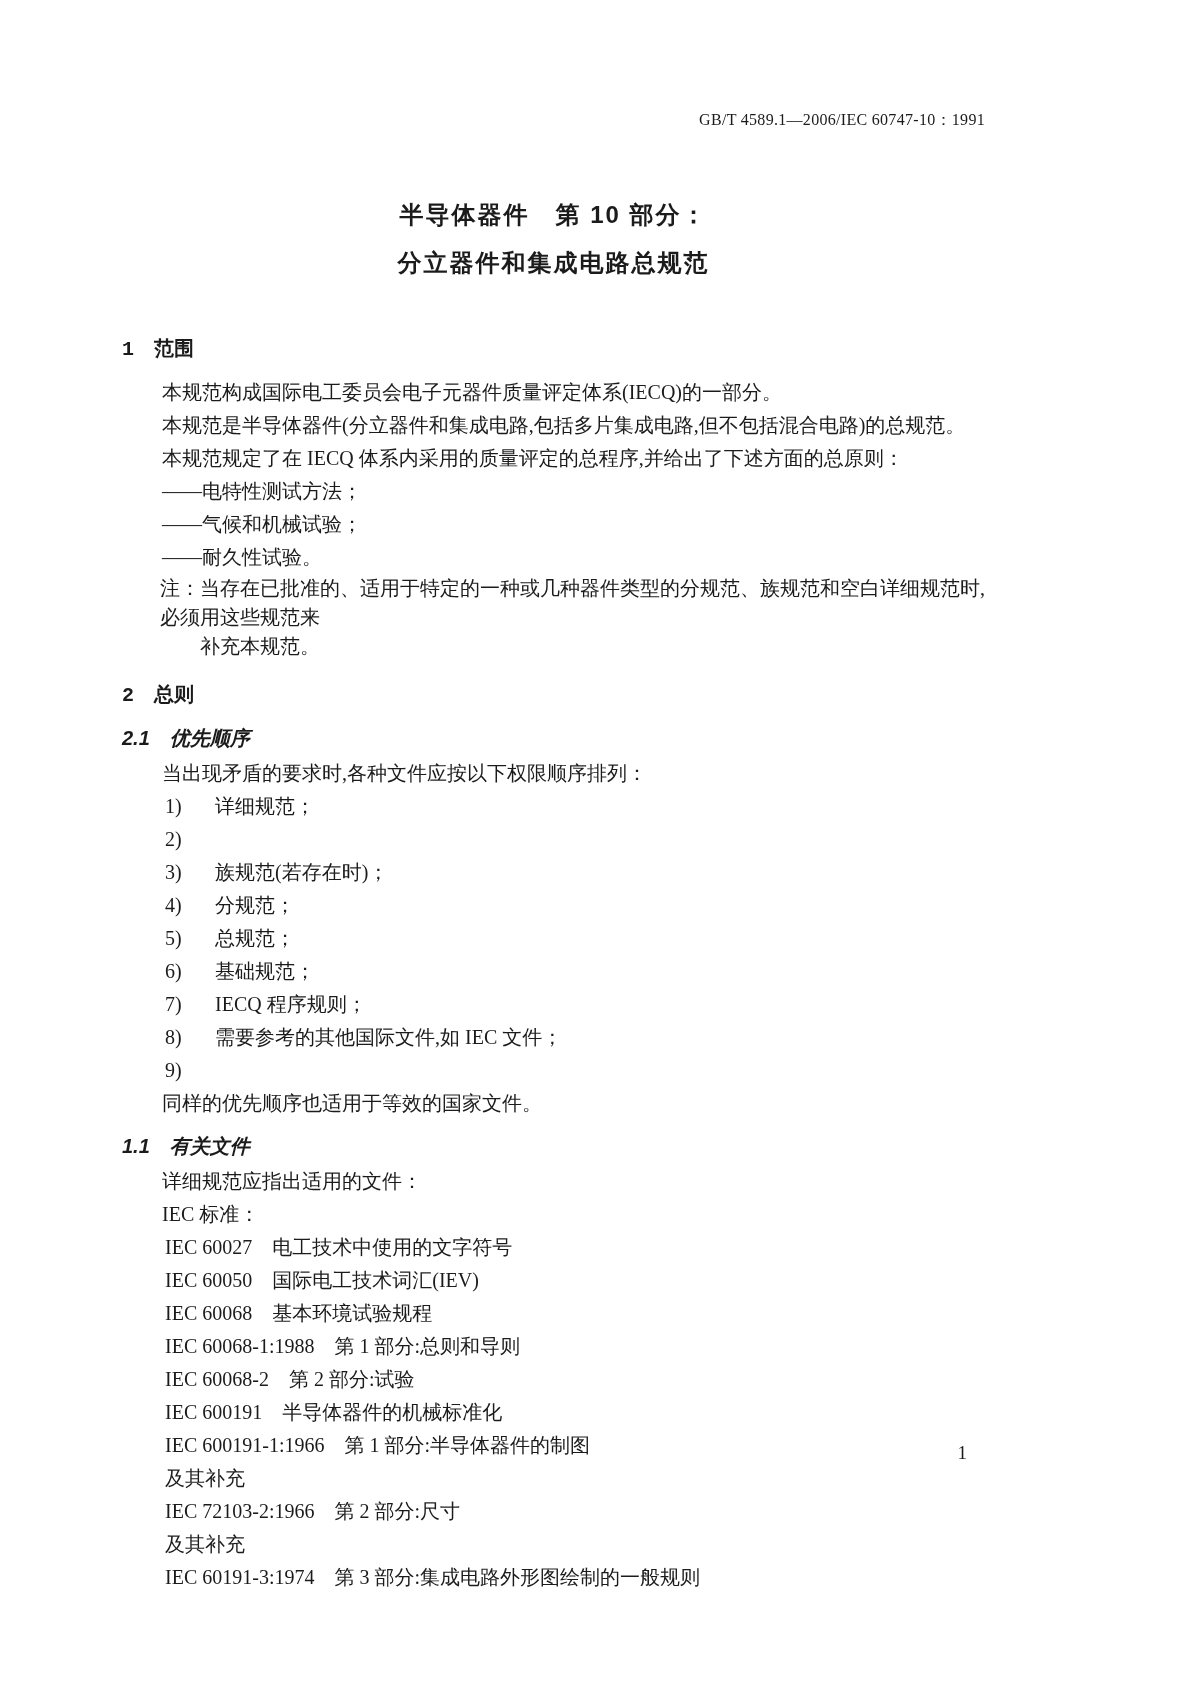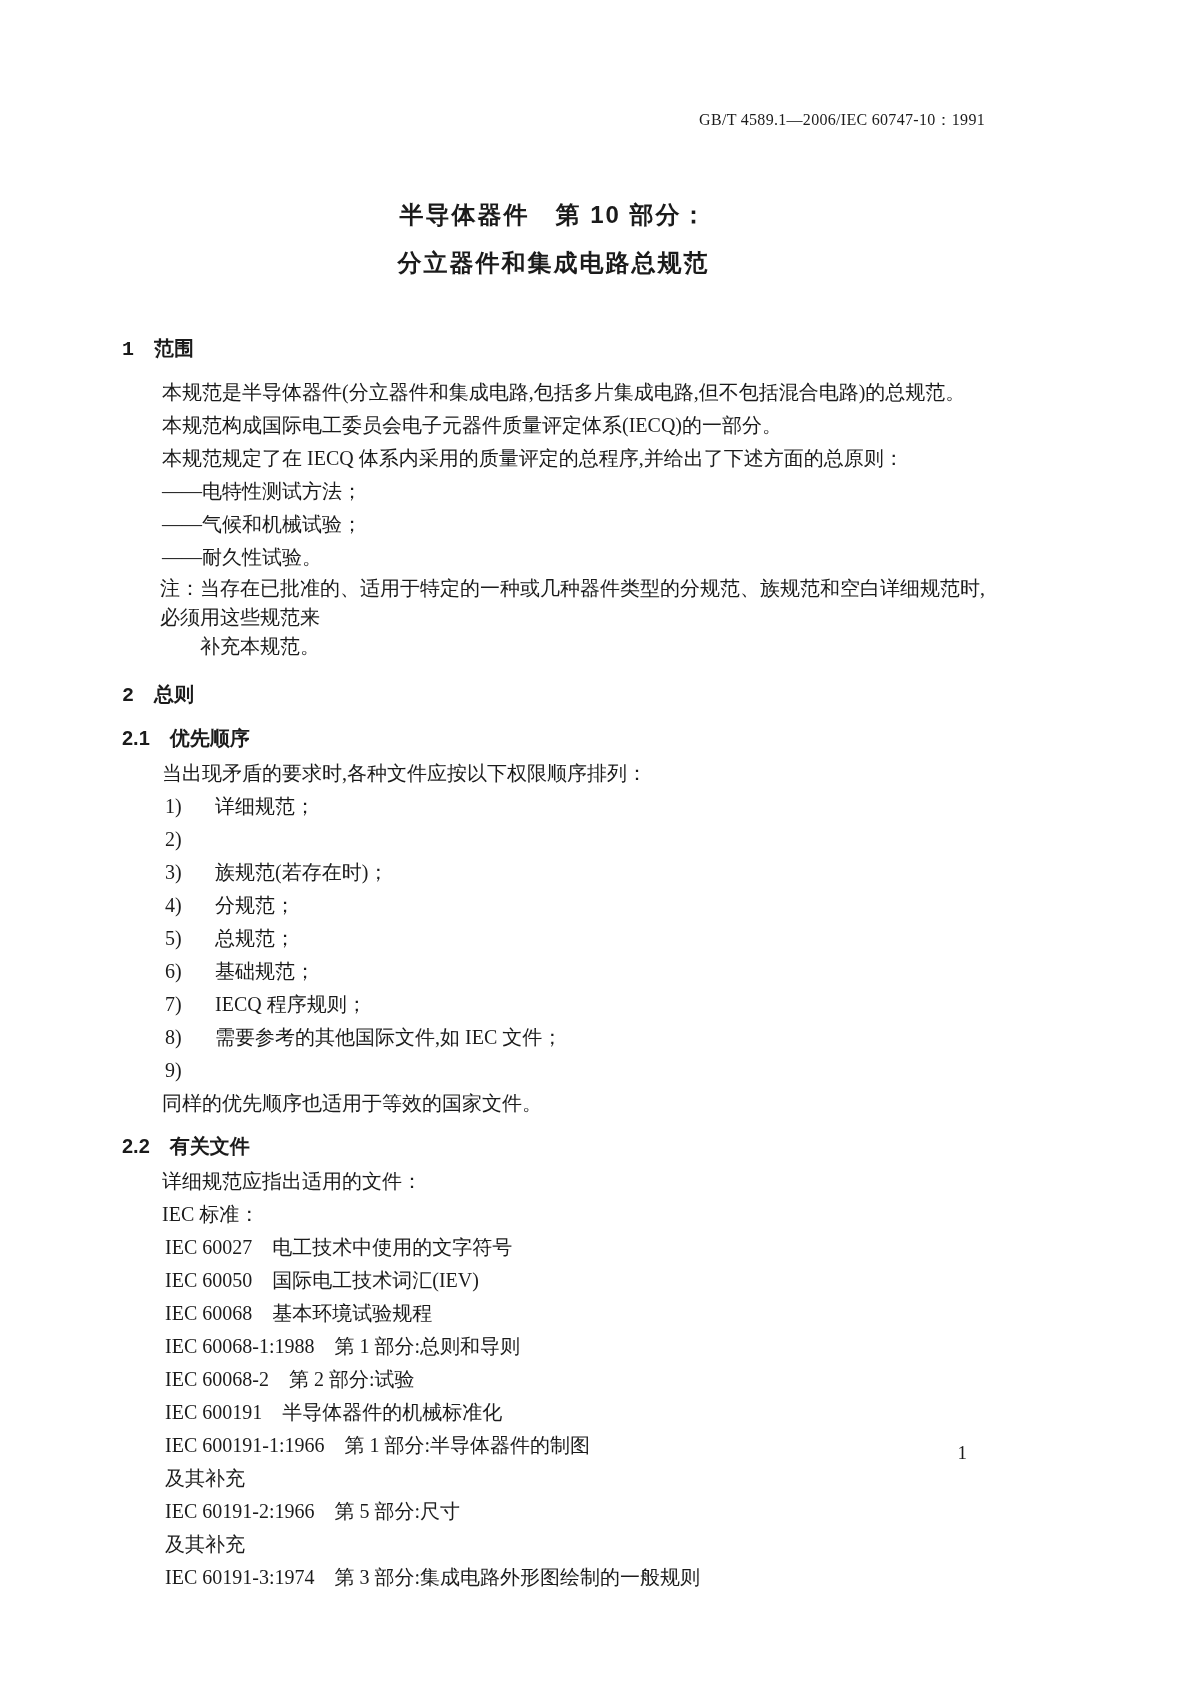--- a/index.html
+++ b/index.html
@@ -41,20 +41,21 @@
   }
   .h1 {
     font-weight: bold;
     font-family: Liberation Mono, monospace;
     margin: 18px 0 10px 0;
   }
   .h2 {
     font-weight: bold;
     font-family: "Liberation Sans", "DejaVu Sans", sans-serif;
     margin: 10px 0 2px 0;
+    font-style: italic;
   }
   .para { text-indent: 2em; }
   .dash { text-indent: 2em; }
   .note {
     font-size: 20px;
     line-height: 29px;
   }
   .note-l1 { padding-left: 1.9em; }
   .note-l2 { padding-left: 3.9em; }
   .num-item {
@@ -82,22 +83,22 @@
   <div class="doc-header">GB/T 4589.1—2006/IEC 60747-10：1991</div>
 
   <div class="doc-title">
     <span>半导体器件　第 10 部分：</span><br>
     <span>分立器件和集成电路总规范</span>
   </div>
 
   <div class="content">
 
     <div class="h1">1　范围</div>
+    <div class="para">本规范构成国际电工委员会电子元器件质量评定体系(IECQ)的一部分。</div>
     <div class="para">本规范是半导体器件(分立器件和集成电路,包括多片集成电路,但不包括混合电路)的总规范。</div>
-    <div class="para">本规范构成国际电工委员会电子元器件质量评定体系(IECQ)的一部分。</div>
     <div class="para">本规范规定了在 IECQ 体系内采用的质量评定的总程序,并给出了下述方面的总原则：</div>
     <div class="dash">——电特性测试方法；</div>
     <div class="dash">——气候和机械试验；</div>
     <div class="dash">——耐久性试验。</div>
     <div class="note">
       <div class="note-l1">注：当存在已批准的、适用于特定的一种或几种器件类型的分规范、族规范和空白详细规范时,必须用这些规范来</div>
       <div class="note-l2">补充本规范。</div>
     </div>
 
     <div class="h1">2　总则</div>
@@ -135,32 +136,32 @@
     <div class="num-item">
       <span class="num">8)</span>
       <span class="txt">需要参考的其他国际文件,如 IEC 文件；</span>
     </div>
     <div class="num-item">
       <span class="num">9)</span>
     </div>
 
     <div class="para">同样的优先顺序也适用于等效的国家文件。</div>
 
-    <div class="h2">2.2　有关文件</div>
+    <div class="h2">1.1　有关文件</div>
     <div class="para">详细规范应指出适用的文件：</div>
     <div class="para">IEC 标准：</div>
 
     <div class="iec">IEC 60027　电工技术中使用的文字符号</div>
     <div class="iec">IEC 60050　国际电工技术词汇(IEV)</div>
     <div class="iec">IEC 60068　基本环境试验规程</div>
     <div class="iec">IEC 60068-1:1988　第 1 部分:总则和导则</div>
     <div class="iec">IEC 60068-2　第 2 部分:试验</div>
     <div class="iec">IEC 600191　半导体器件的机械标准化</div>
     <div class="iec">IEC 600191-1:1966　第 1 部分:半导体器件的制图</div>
     <div class="iec">及其补充</div>
-    <div class="iec">IEC 60191-2:1966　第 5 部分:尺寸</div>
+    <div class="iec">IEC 72103-2:1966　第 2 部分:尺寸</div>
     <div class="iec">及其补充</div>
     <div class="iec">IEC 60191-3:1974　第 3 部分:集成电路外形图绘制的一般规则</div>
 
   </div>
 </div>
 
 <div class="page-number">1</div>
 
 </body></html>

